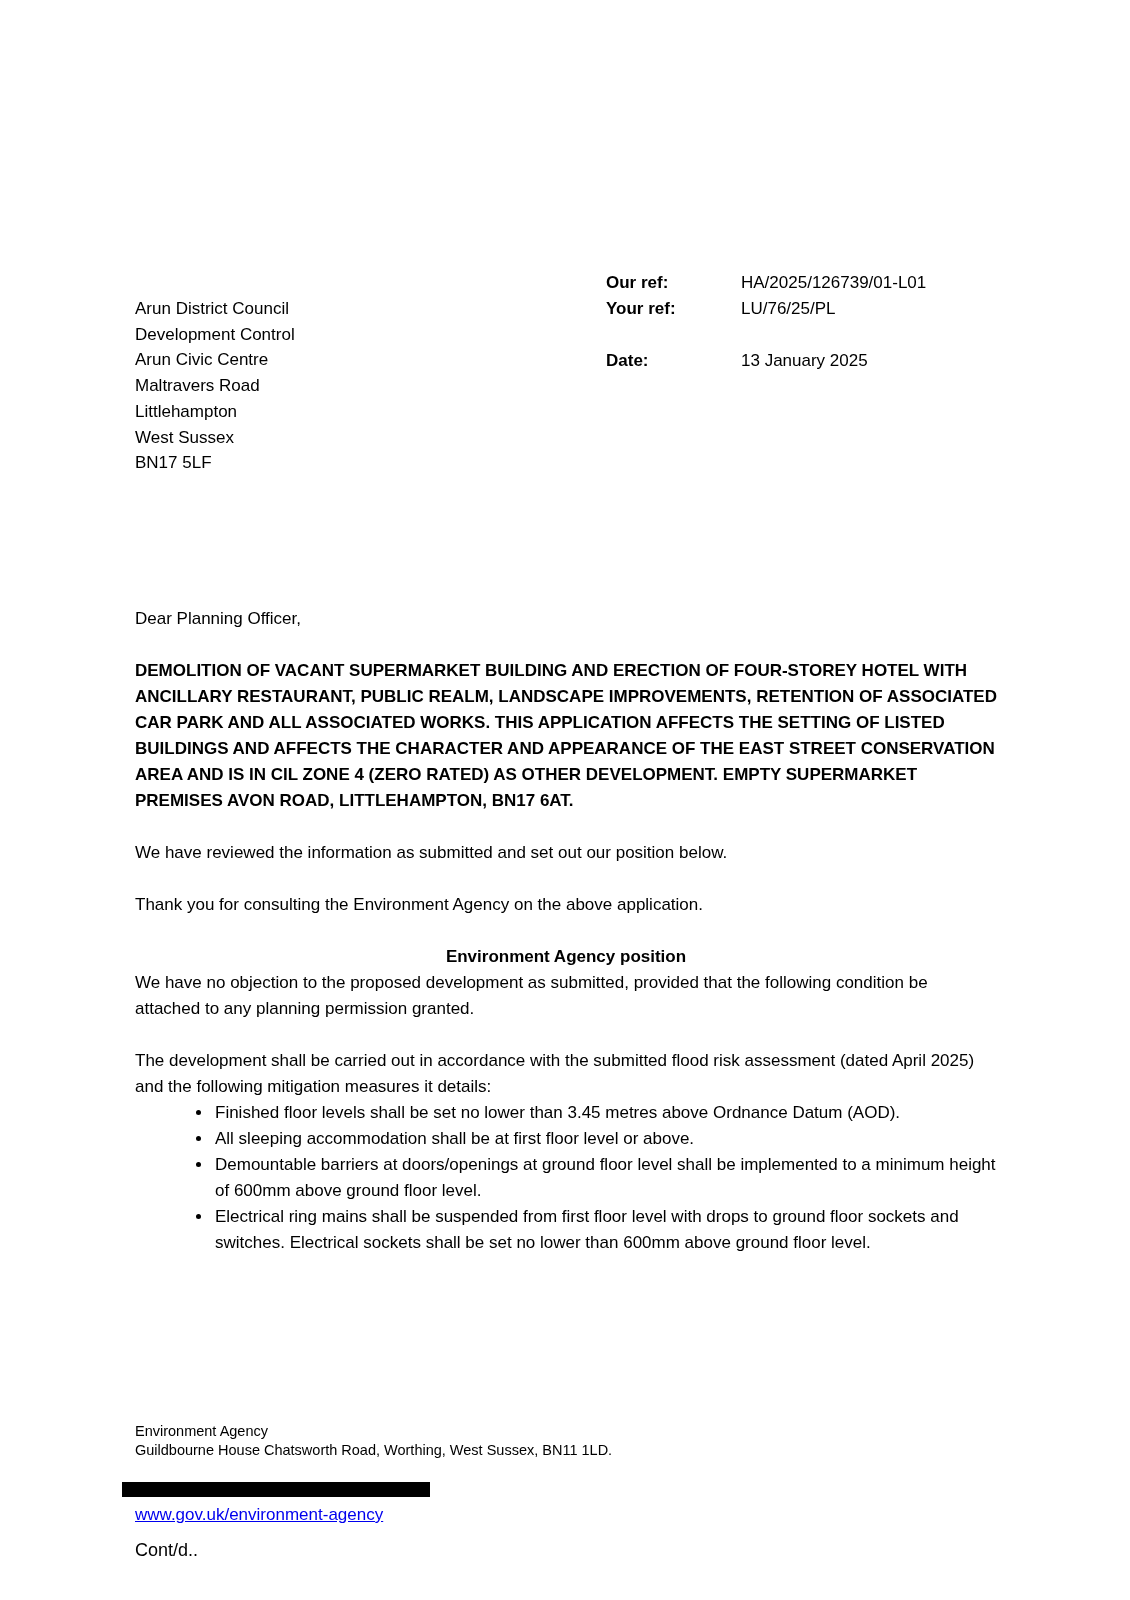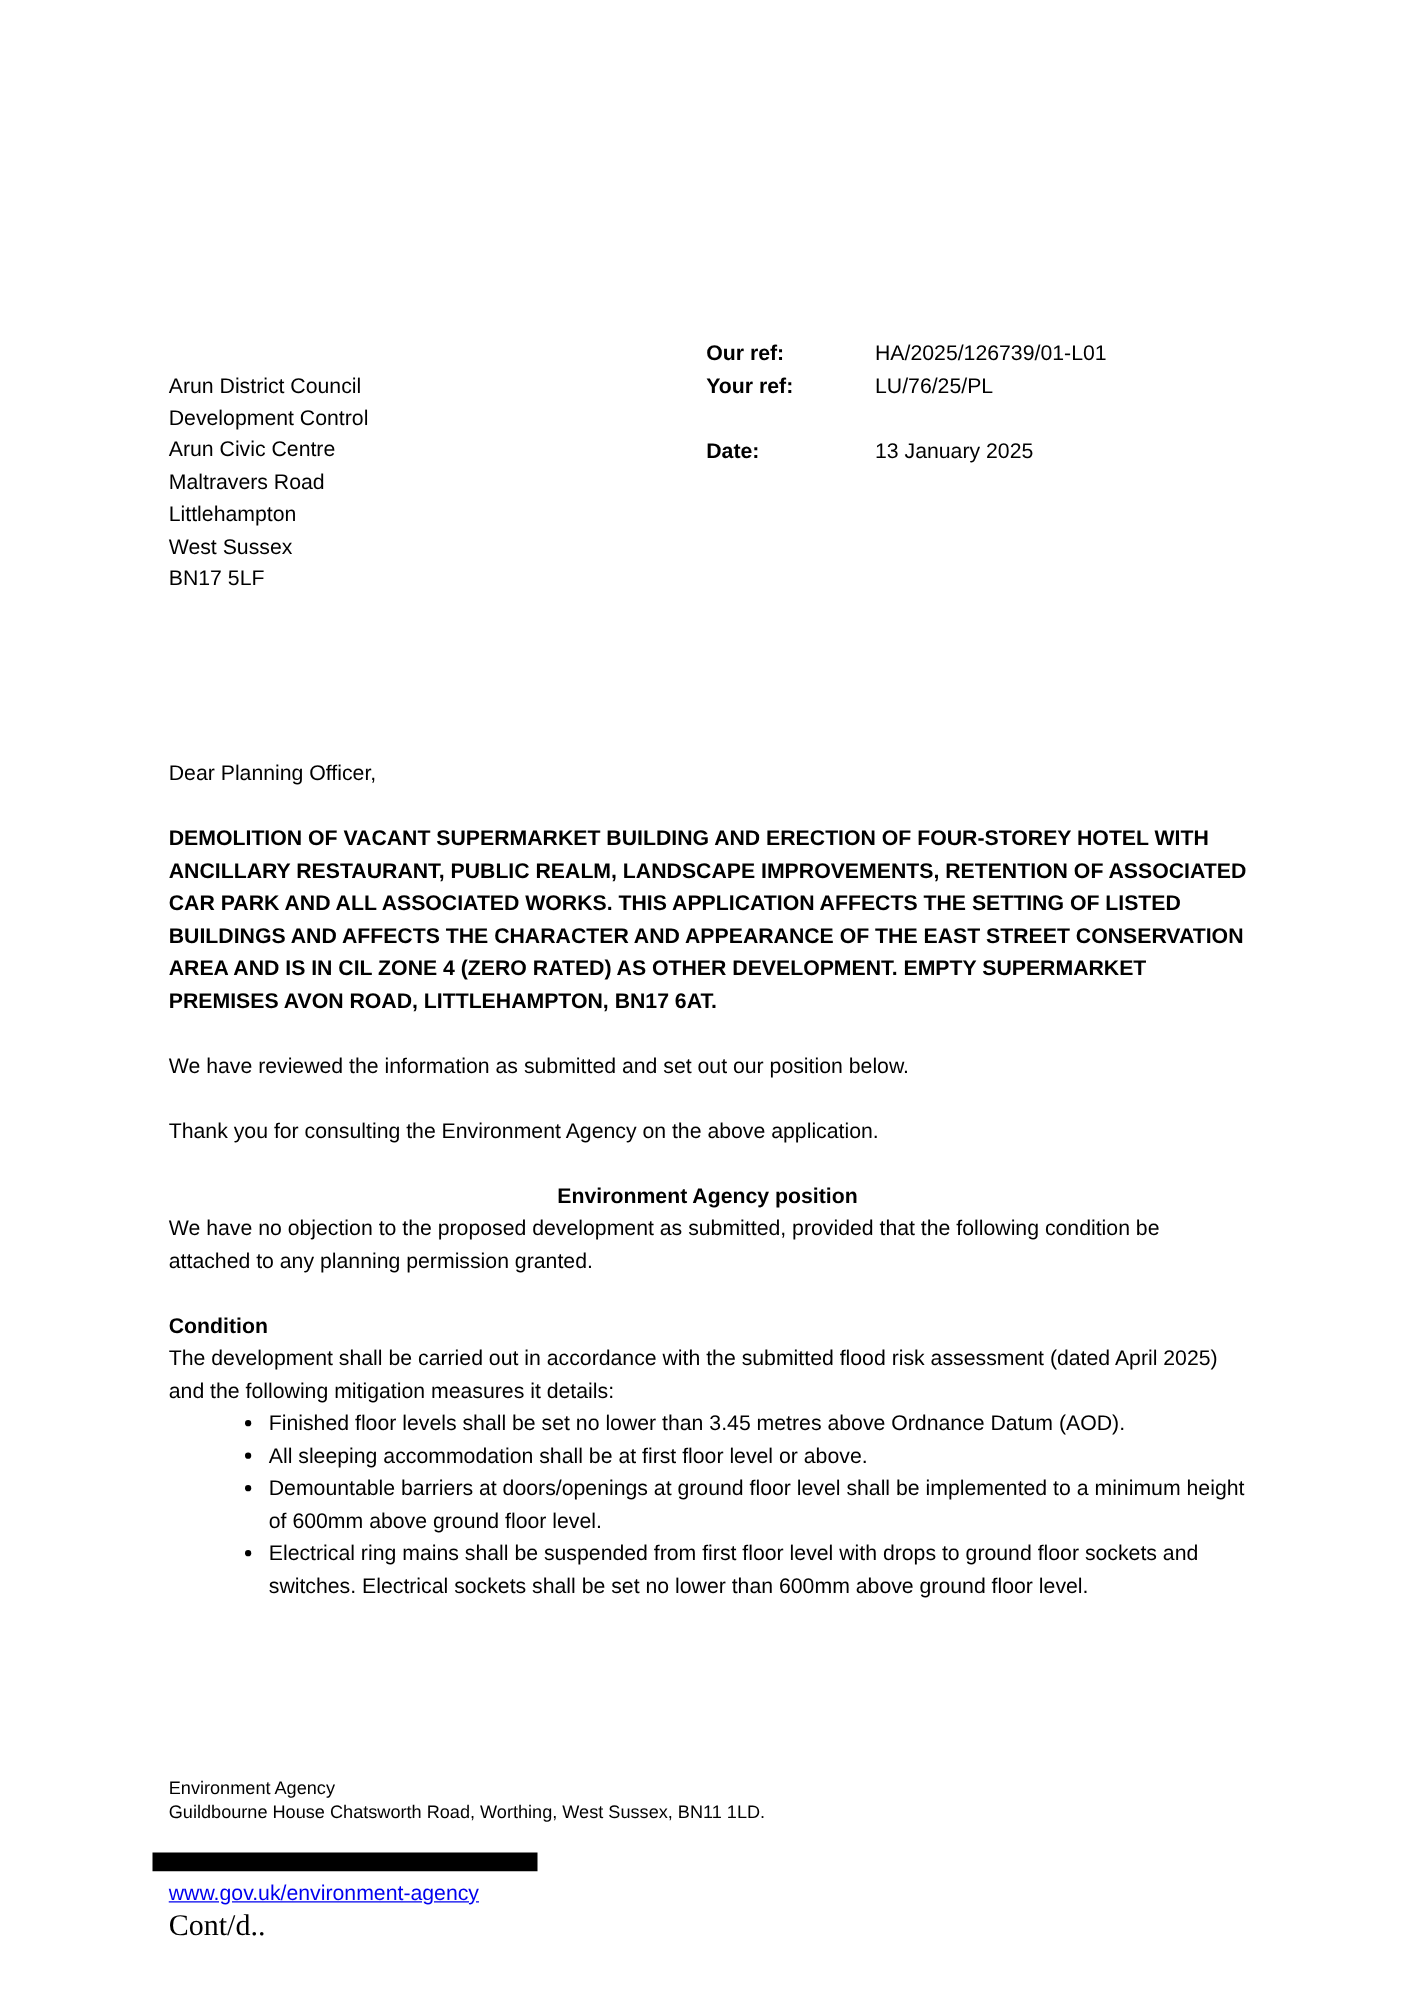--- a/index.html
+++ b/index.html
@@ -16,21 +16,21 @@
     line-height: 26px;
     overflow: hidden;
   }
 
   
   .refs {
     position: absolute;
     left: 565px;
     top: 270px;
   }
-  .ref-row { display: flex; }
+  .ref-row { display: flex; margin-left: 41px; }
   .ref-label { font-weight: bold; width: 135px; }
   .ref-spacer { height: 26px; }
 
   
   .recipient {
     position: absolute;
     left: 135px;
     top: 296px;
     line-height: 25.7px;
   }
@@ -71,23 +71,22 @@
     height: 15px;
     background: #000000;
     margin: 22px 0 8px -13px;
   }
   .footer a {
     color: #0000ee;
     text-decoration: underline;
     font-size: 17px;
   }
   .contd {
-    font-size: 24px;
-    margin-top: 6px;
-    font-family: Liberation Serif, serif;
+    font-size: 18px;
+    margin-top: 16px;
   }
 </style>
 </head>
 <body>
 
 <div class="page">
 
   <div class="refs">
     <div class="ref-row">
       <span class="ref-label">Our ref:</span>
@@ -119,21 +118,20 @@
 
     <p class="subject">DEMOLITION OF VACANT SUPERMARKET BUILDING AND ERECTION OF FOUR-STOREY HOTEL WITH ANCILLARY RESTAURANT, PUBLIC REALM, LANDSCAPE IMPROVEMENTS, RETENTION OF ASSOCIATED CAR PARK AND ALL ASSOCIATED WORKS. THIS APPLICATION AFFECTS THE SETTING OF LISTED BUILDINGS AND AFFECTS THE CHARACTER AND APPEARANCE OF THE EAST STREET CONSERVATION AREA AND IS IN CIL ZONE 4 (ZERO RATED) AS OTHER DEVELOPMENT.   EMPTY SUPERMARKET PREMISES AVON ROAD, LITTLEHAMPTON, BN17 6AT.</p>
 
     <p>We have reviewed the information as submitted and set out our position below.</p>
 
     <p>Thank you for consulting the Environment Agency on the above application.</p>
 
     <p class="section-heading no-gap">Environment Agency position</p>
     <p>We have no objection to the proposed development as submitted, provided that the following condition be attached to any planning permission granted.</p>
 
-    <p class="sub-heading no-gap">Condition</p>
     <p class="no-gap">The development shall be carried out in accordance with the submitted flood risk assessment (dated April 2025) and the following mitigation measures it details:</p>
 
     <ul class="conditions">
       <li>Finished floor levels shall be set no lower than 3.45 metres above Ordnance Datum (AOD).</li>
       <li>All sleeping accommodation shall be at first floor level or above.</li>
       <li>Demountable barriers at doors/openings at ground floor level shall be implemented to a minimum height of 600mm above ground floor level.</li>
       <li>Electrical ring mains shall be suspended from first floor level with drops to ground floor sockets and switches. Electrical sockets shall be set no lower than 600mm above ground floor level.</li>
     </ul>
   </div>
 

